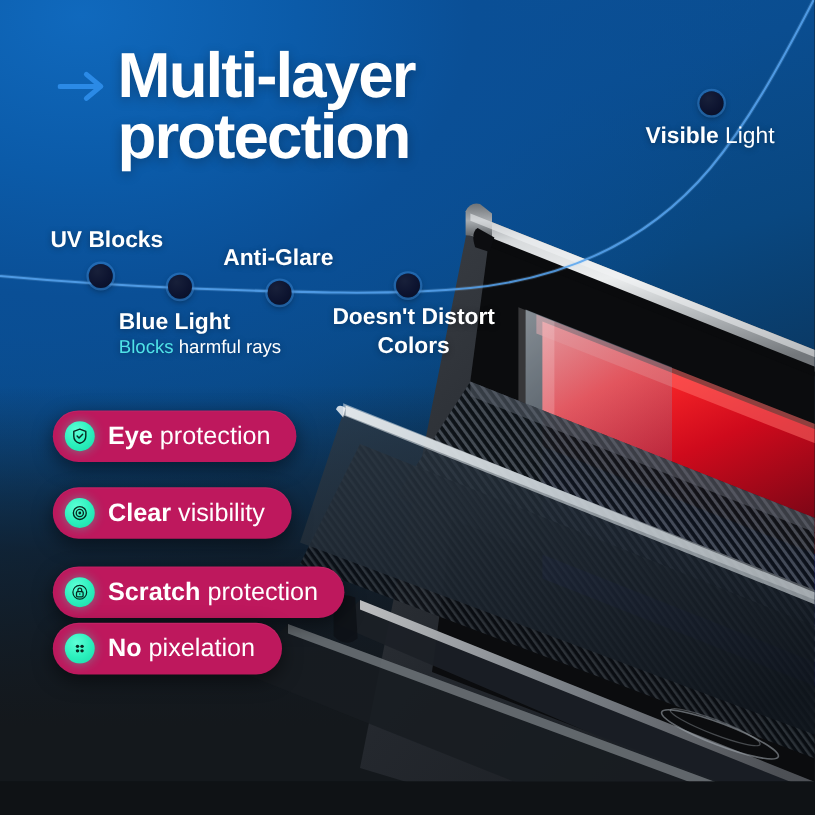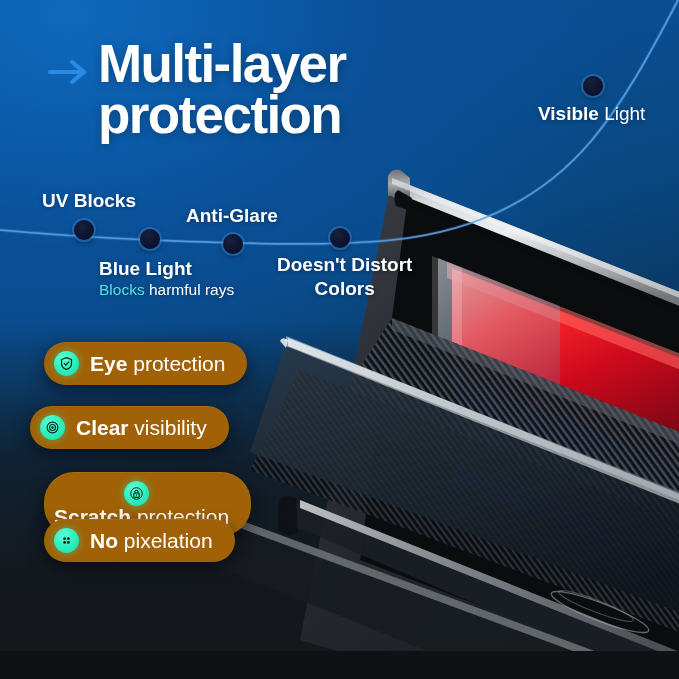--- a/index.html
+++ b/index.html
@@ -46,21 +46,21 @@
     text-shadow:0 1px 5px rgba(0,0,0,.34);
     -webkit-font-smoothing:antialiased;
   }
   .lbl b{font-weight:bold;}
   .lbl .sub{display:block;font-size:15.5px;font-weight:normal;margin-top:1px;}
   .lbl .sub .hl{color:#4fe3e8;}
 
   
   .pill{
     position:absolute;display:flex;align-items:center;
-    background:#a16207;border-radius:30px;
+    background:#be185d;border-radius:30px;
     padding:9px 22px 9px 10px;
     box-shadow:0 5px 16px rgba(0,0,0,.50), inset 0 1px 0 rgba(255,255,255,.05);
     text-align:center;
   }
   .pill-ico{
     flex:none;width:25px;height:25px;border-radius:50%;
     background:radial-gradient(circle at 38% 30%, #5dffd6 0%, #2bf0bd 52%, #1ad9a8 100%);
     display:flex;align-items:center;justify-content:center;margin-right:11px;
     box-shadow:0 0 9px rgba(45,240,190,.45);
   }
@@ -235,32 +235,32 @@
   <div class="pill" style="left:44px;top:342px;">
     <span class="pill-ico">
       <svg viewBox="0 0 24 24" width="15" height="15">
         <path d="M12 2.6 L20 5.6 V12 c0 5-3.6 8.2-8 9.4 C7.6 20.2 4 17 4 12 V5.6 Z" fill="none" stroke="#06281f" stroke-width="1.9" stroke-linejoin="round"></path>
         <path d="M8.4 11.8 L11 14.4 L15.8 9.3" fill="none" stroke="#06281f" stroke-width="1.9" stroke-linecap="round" stroke-linejoin="round"></path>
       </svg>
     </span>
     <span class="pill-txt"><b>Eye</b><span> protection</span></span>
   </div>
 
-  <div class="pill" style="left:30px;top:406px;">
+  <div class="pill" style="left:44px;top:406px;">
     <span class="pill-ico">
       <svg viewBox="0 0 24 24" width="15" height="15">
         <circle cx="12" cy="12" r="8.6" fill="none" stroke="#06281f" stroke-width="1.8"></circle>
         <circle cx="12" cy="12" r="4.8" fill="none" stroke="#06281f" stroke-width="1.8"></circle>
         <circle cx="12" cy="12" r="1.9" fill="#06281f"></circle>
       </svg>
     </span>
     <span class="pill-txt"><b>Clear</b><span> visibility</span></span>
   </div>
 
-  <div class="pill" style="left:44px;top:472px;flex-direction:column;">
+  <div class="pill" style="left:44px;top:472px;">
     <span class="pill-ico">
       <svg viewBox="0 0 24 24" width="15" height="15">
         <circle cx="12" cy="12" r="9.2" fill="none" stroke="#06281f" stroke-width="1.6"></circle>
         <rect x="7.6" y="11.2" width="8.8" height="7" rx="1.5" fill="none" stroke="#06281f" stroke-width="1.7"></rect>
         <path d="M9.5 11.2 V9.2 a2.5 2.5 0 0 1 5 0 v2" fill="none" stroke="#06281f" stroke-width="1.7" stroke-linecap="round"></path>
         <circle cx="12" cy="14.4" r="1.1" fill="#06281f"></circle>
       </svg>
     </span>
     <span class="pill-txt"><b>Scratch</b><span> protection</span></span>
   </div>

